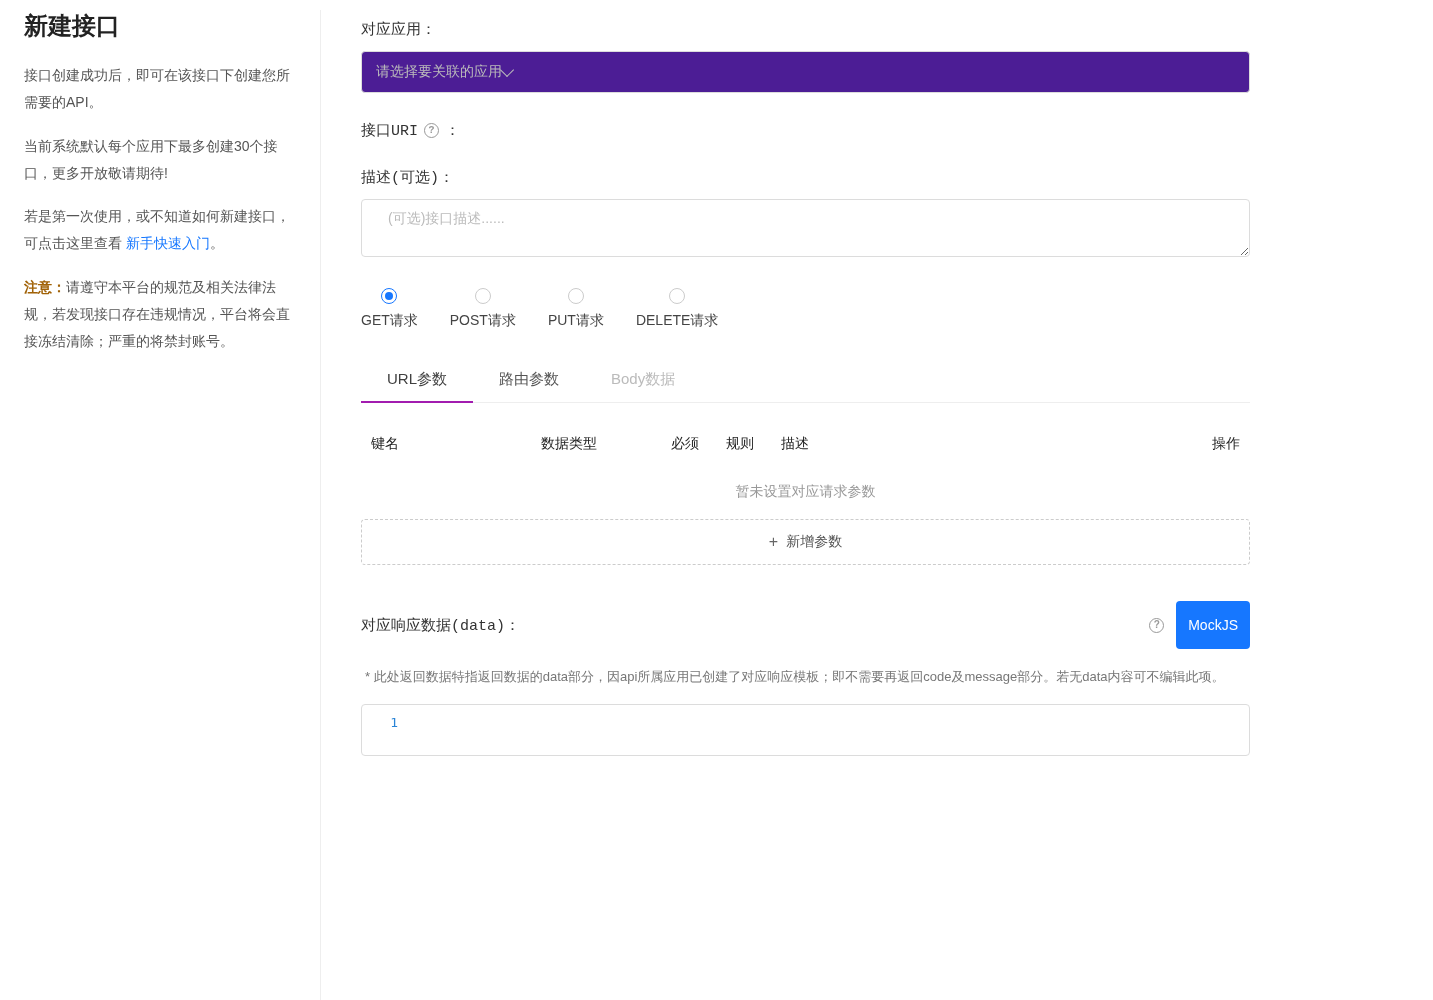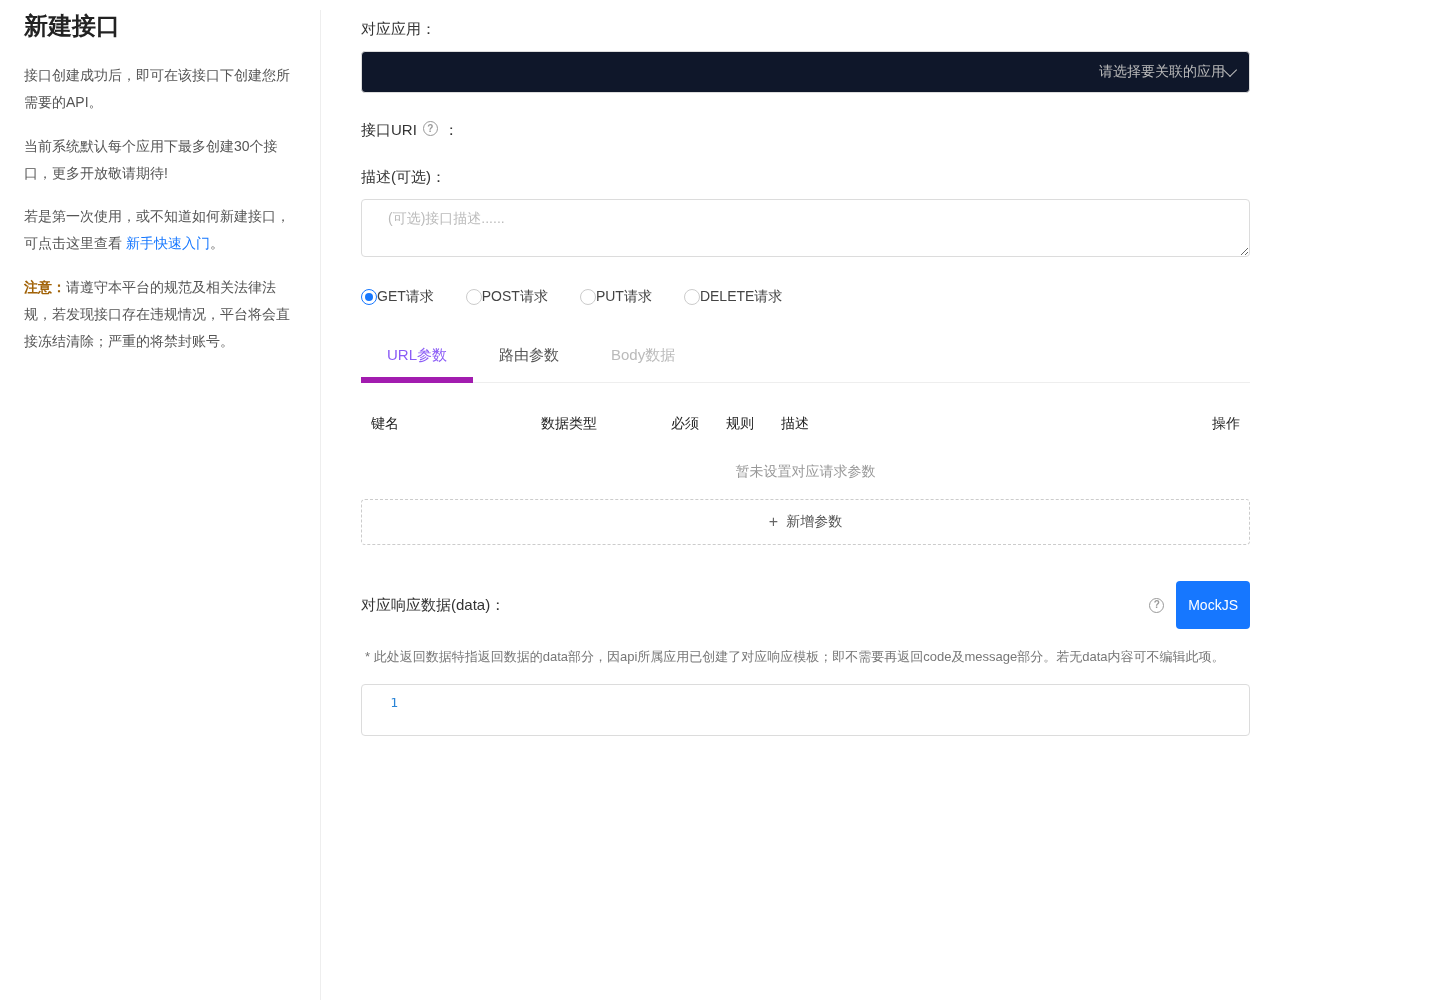--- a/index.html
+++ b/index.html
@@ -43,21 +43,23 @@
     padding: 10px 30px 40px 40px;
     max-width: 960px;
   }
   .form-item { margin-bottom: 28px; }
   .form-label {
     font-size: 15px;
     color: #333;
     font-weight: 500;
     margin-bottom: 12px;
     display: flex;
+    align-items: center;
     gap: 6px;
+    font-family: Liberation Mono, monospace;
   }
   .form-label .colon::after { content: "："; }
   .help-icon {
     width: 15px; height: 15px;
     border: 1px solid #999;
     border-radius: 50%;
     display: inline-flex;
     align-items: center;
     justify-content: center;
     font-size: 10px;
@@ -67,22 +69,22 @@
   }
   .select-box {
     width: 100%;
     height: 42px;
     border: 1px solid #dcdcdc;
     border-radius: 4px;
     display: flex;
     align-items: center;
     padding: 0 14px;
     color: #bbb;
-    justify-content: flex-end;
-    background: #0f172a;
+    justify-content: flex-start;
+    background: #4c1d95;
   }
   .input-box, .text-input, .uri-right {
     width: 100%;
     height: 42px;
     border: 1px solid #dcdcdc;
     border-radius: 4px;
     padding: 0 14px;
     color: #333;
     font-size: 14px;
     background: #fff;
@@ -113,21 +115,21 @@
     border: 1px solid #dcdcdc;
     border-radius: 4px;
     padding: 10px 26px;
     resize: vertical;
     font-family: inherit;
     font-size: 14px;
   }
   .textarea-box::placeholder { color: #bbb; }
 
   .radio-row { display: flex; gap: 32px; }
-  .radio-item { display: flex; align-items: center; color: #444; cursor: pointer; }
+  .radio-item { display: flex; align-items: center; gap: 8px; color: #444; cursor: pointer; flex-direction: column; }
   .radio-circle {
     width: 16px; height: 16px;
     border: 1px solid #ccc;
     border-radius: 50%;
     display: inline-flex;
     align-items: center;
     justify-content: center;
   }
   .radio-item.selected .radio-circle { border-color: #1677ff; }
   .radio-item.selected .radio-circle::after {
@@ -138,22 +140,22 @@
   }
 
   .tabs { display: flex; border-bottom: 1px solid #eee; margin-bottom: 16px; }
   .tab {
     padding: 12px 26px 12px 26px;
     color: #555;
     cursor: pointer;
     font-size: 15px;
   }
   .tab.active {
-    color: #8b5cf6;
-    border-bottom: 6px solid #a21caf;
+    color: #404040;
+    border-bottom: 2px solid #a21caf;
     margin-bottom: -1px;
   }
   .tab.disabled { color: #bbb; cursor: not-allowed; }
 
   .param-table { width: 100%; }
   .param-header {
     display: grid;
     grid-template-columns: 170px 130px 55px 55px 1fr 80px;
     padding: 16px 10px;
     color: #222;

